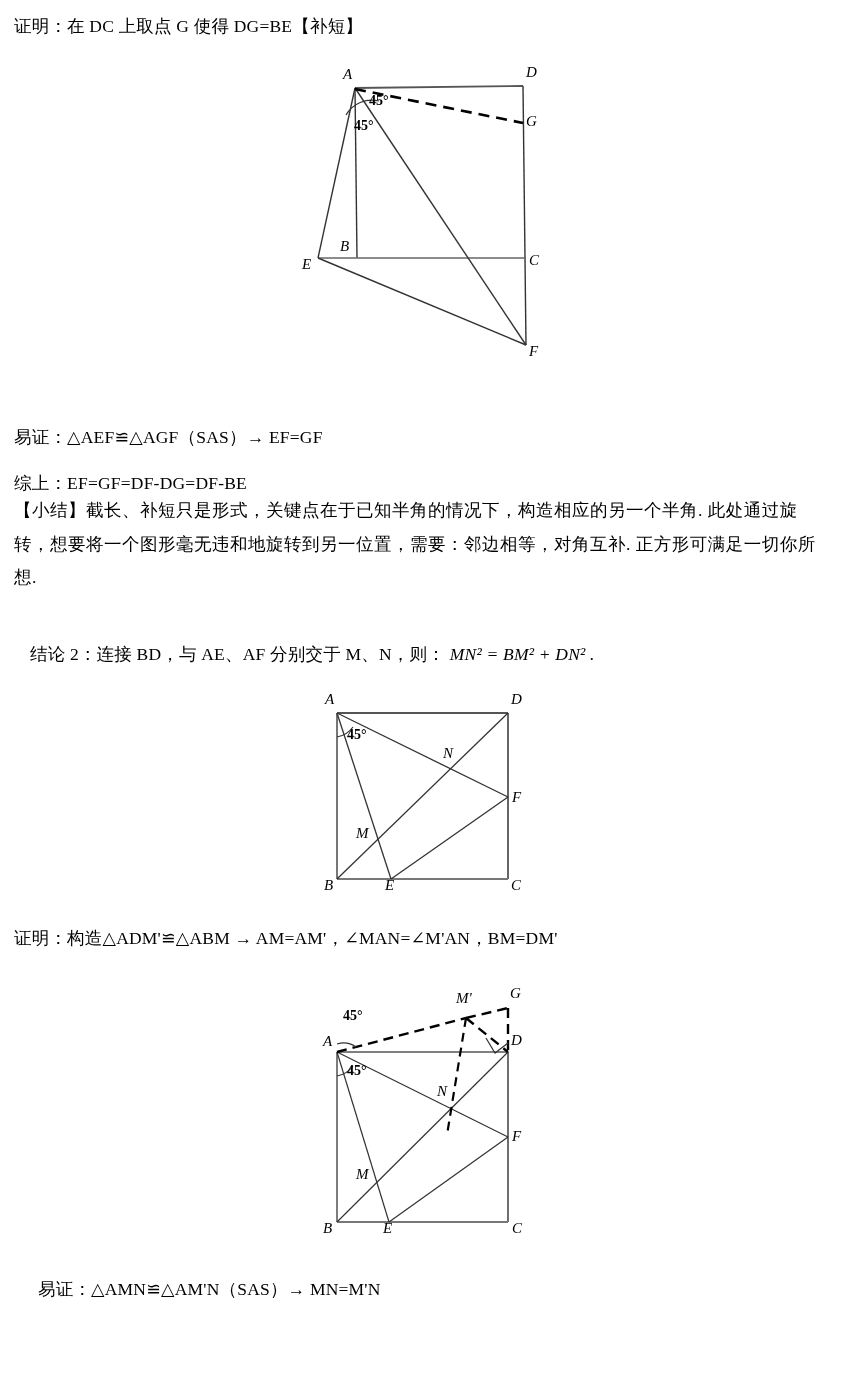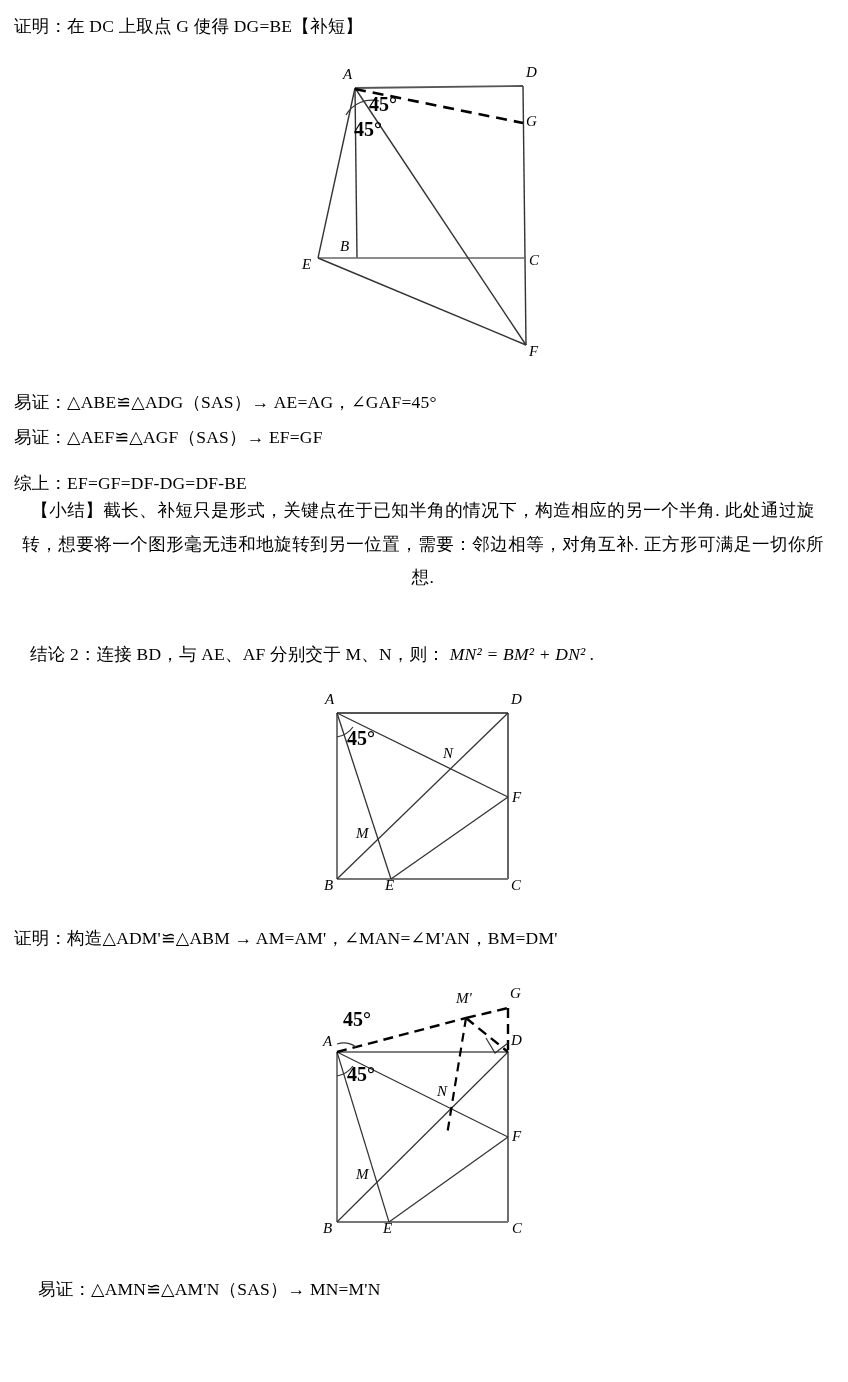--- a/index.html
+++ b/index.html
@@ -23,38 +23,37 @@
   .txt {
     position: absolute;
     font-size: 17.5px;
     line-height: 1.55;
     white-space: nowrap;
     letter-spacing: 0.2px;
   }
   .txt.wrap {
     white-space: normal;
     letter-spacing: 0.5px;
-    text-align: center;
   }
   .it {
     font-style: italic;
   }
   .fig {
     position: absolute;
   }
   .lbl {
     position: absolute;
     font-style: italic;
     font-size: 15px;
     font-family: "Liberation Serif", "DejaVu Serif", serif;
     white-space: nowrap;
   }
   .ang {
     position: absolute;
-    font-size: 20px;
+    font-size: 14px;
     font-weight: bold;
     font-family: "Liberation Serif", "DejaVu Serif", serif;
     white-space: nowrap;
   }
   .sp { display:inline-block; width:5px; }
   .spw { display:inline-block; width:11px; }
 </style>
 </head>
 <body>
 
@@ -85,23 +84,20 @@
     <span class="lbl" style="left:246px; top:53px;">G</span>
     <span class="lbl" style="left:60px; top:178px;">B</span>
     <span class="lbl" style="left:22px; top:196px;">E</span>
     <span class="lbl" style="left:249px; top:192px;">C</span>
     <span class="lbl" style="left:249px; top:283px;">F</span>
 
     <span class="ang" style="left:89px; top:33px;">45°</span>
     <span class="ang" style="left:74px; top:58px;">45°</span>
   </div>
 
-  <div class="txt" style="left:14px; top:389px;">
-    <span>易证：△ABE≌△ADG（SAS）→  AE=AG，∠GAF=45°</span>
-  </div>
 
   <div class="txt" style="left:14px; top:424px;">
     <span>易证：△AEF≌△AGF（SAS）→  EF=GF</span>
   </div>
 
   <div class="txt" style="left:14px; top:459px;margin-top:11px;">
     <span>综上：EF=GF=DF-DG=DF-BE</span>
   </div>
 
   <div class="txt wrap" style="left:14px; top:494px; width:818px; line-height:1.92;">

